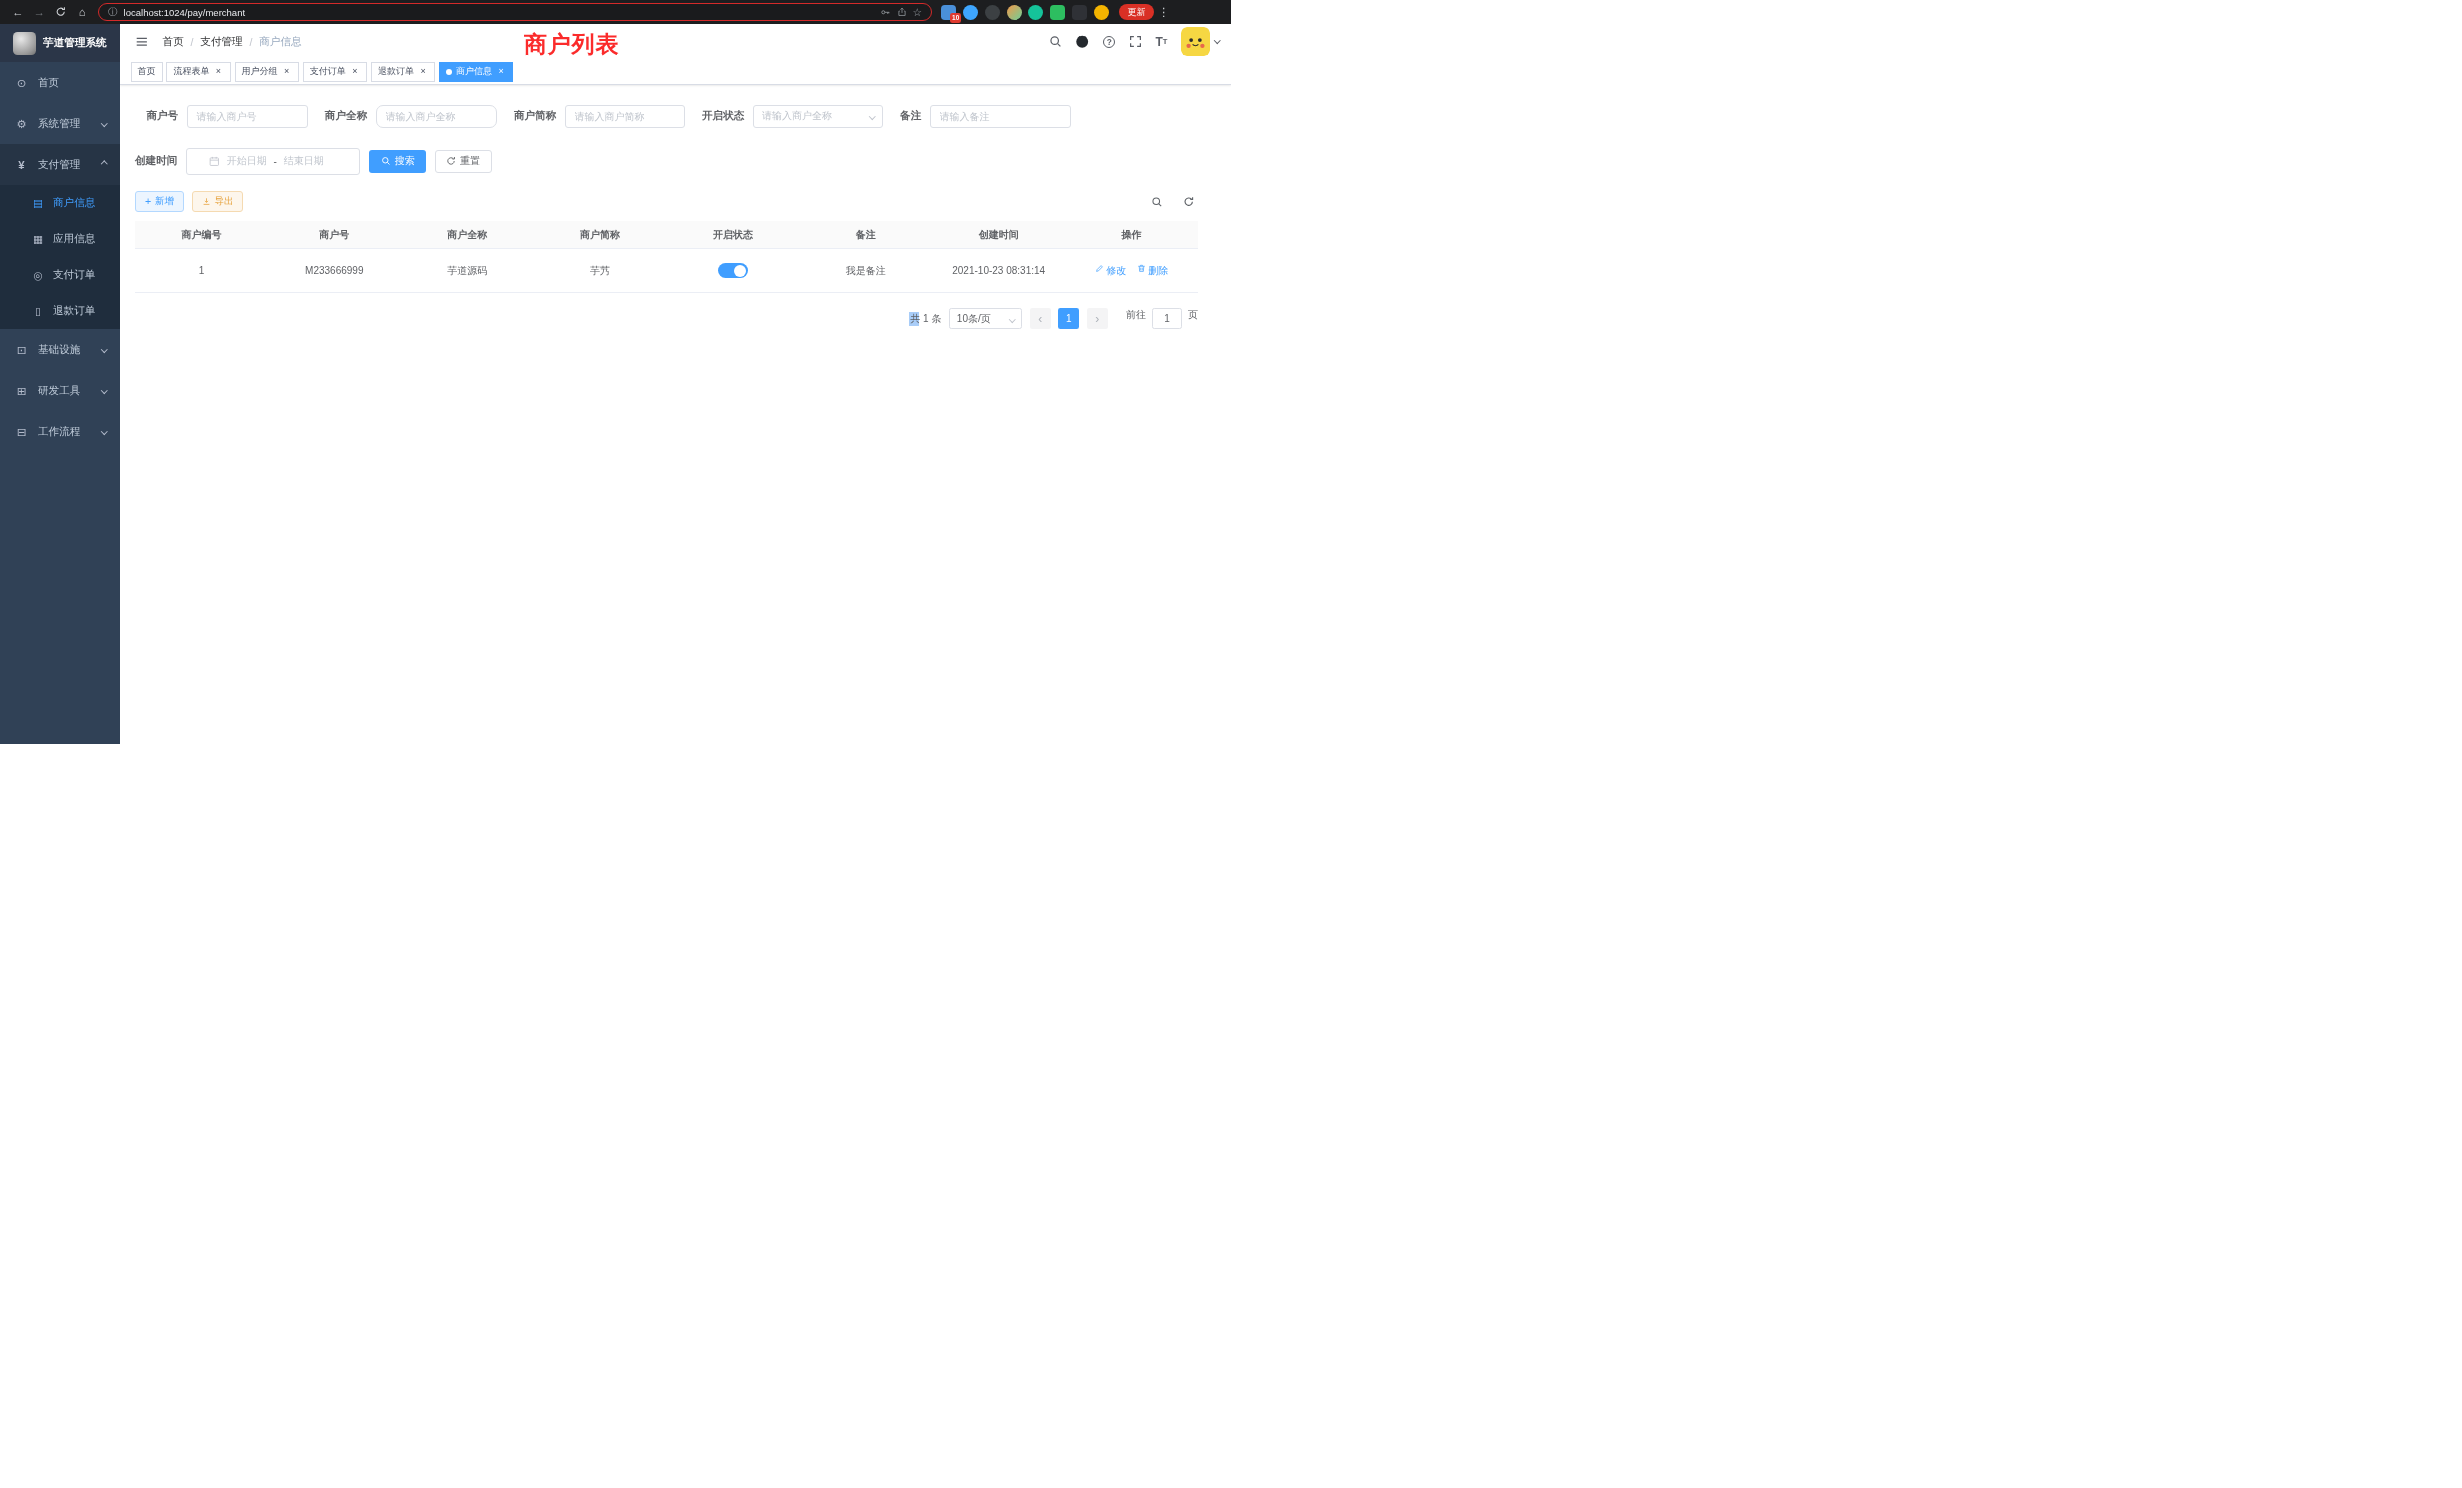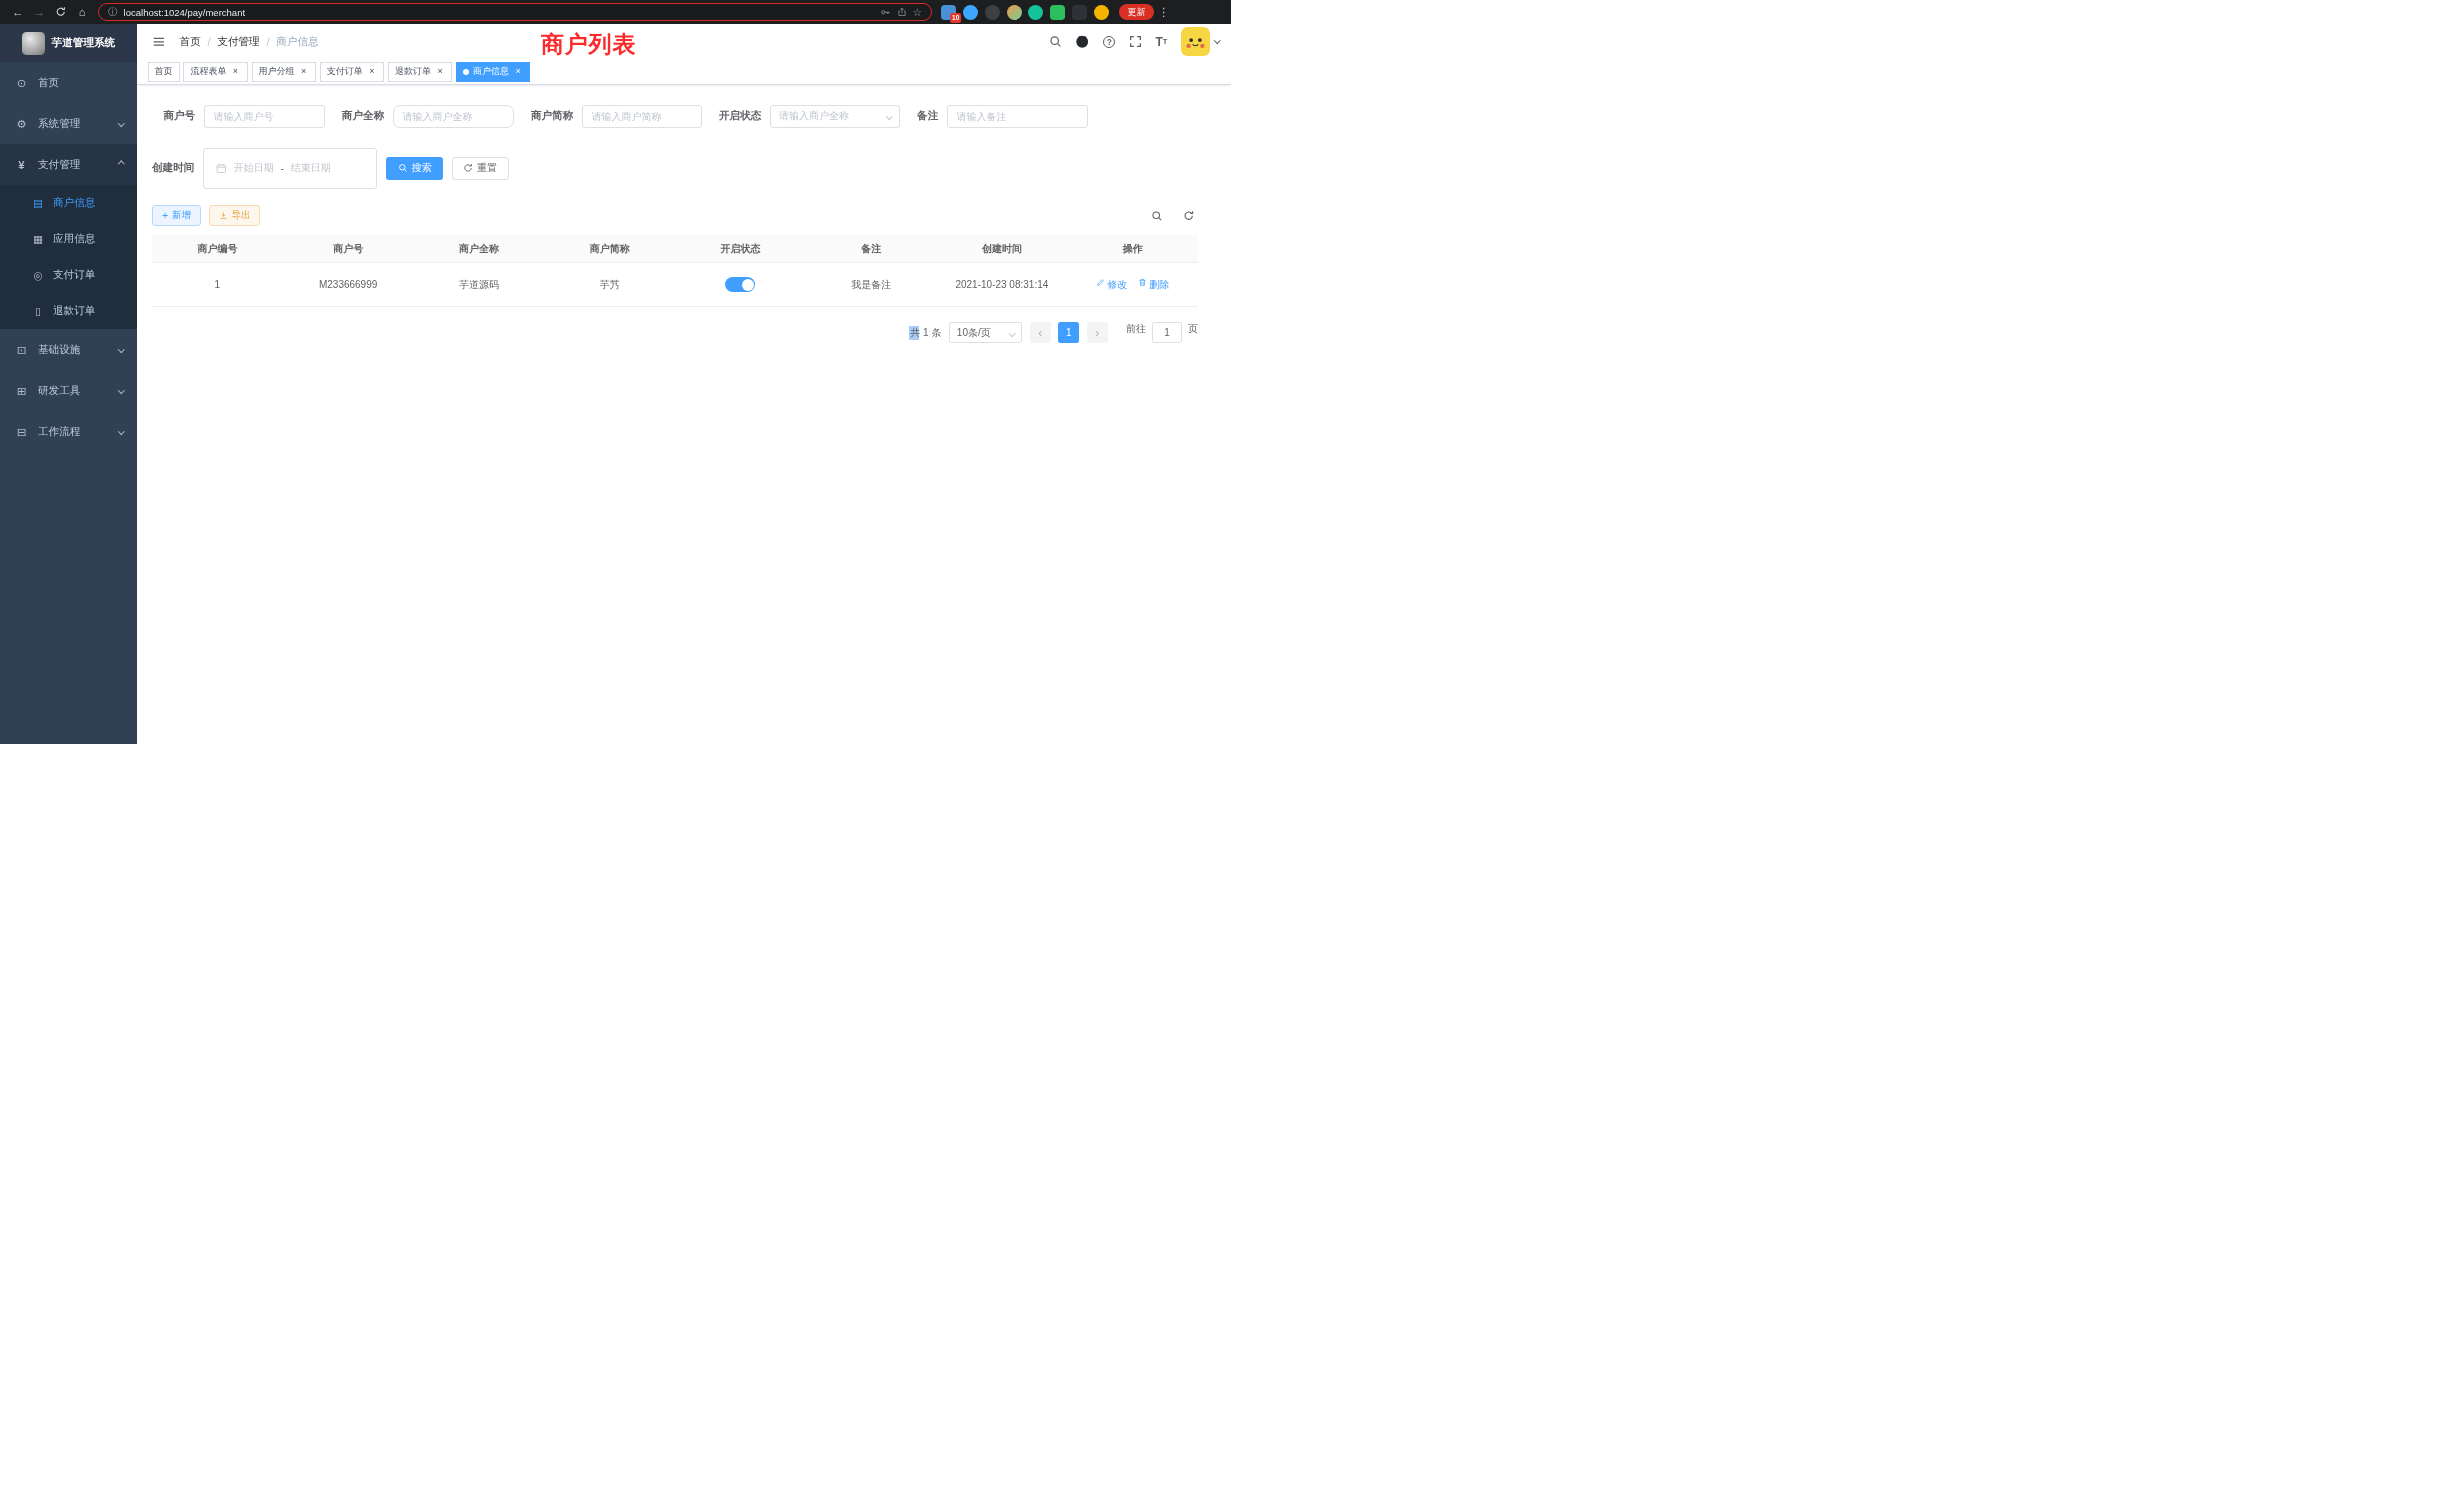--- a/index.html
+++ b/index.html
@@ -18,21 +18,21 @@
   .ext{width:15px;height:15px;border-radius:50%;position:relative;cursor:pointer;flex:0 0 auto}
   .ext.sq{border-radius:3.8px}
   .badge{position:absolute;right:-5.3px;bottom:-3px;background:#e03a2f;color:#fff;font-size:6.4px;line-height:1;padding:1.5px 2.3px;border-radius:2.3px;font-weight:700}
   .update-pill{margin-left:9px;background:#d93025;color:#fff;font-size:9px;height:16.7px;display:flex;align-items:center;padding:0 8.3px;border-radius:9px;cursor:pointer;white-space:nowrap}
   .kebab{color:#cfd2d6;font-size:11.4px;width:16.7px;text-align:center;cursor:pointer}
 
   
   .app{position:absolute;top:24px;left:0;right:0;bottom:0;display:flex}
 
   
-  .sidebar{width:137px;background:#304156;color:#bfcbd9;flex:0 0 auto;overflow:hidden}
+  .sidebar{width:120px;background:#304156;color:#bfcbd9;flex:0 0 auto;overflow:hidden}
   .logo{height:38px;background:#2b3648;display:flex;align-items:center;justify-content:center;gap:6.8px;cursor:pointer}
   .logo-img{width:23px;height:23px;border-radius:4.5px;background:radial-gradient(circle at 35% 30%,#e8e8e8,#9a9a9a 70%,#6f6f6f)}
   .logo-title{color:#fff;font-size:10.6px;font-weight:700;white-space:nowrap}
   .menu-item{height:41px;display:flex;align-items:center;padding:0 13.6px 0 15px;gap:10px;font-size:10.6px;cursor:pointer;white-space:nowrap}
   .menu-item .mi-ico{width:13px;text-align:center;color:#b4bccc;font-size:11.4px;flex:0 0 auto}
   .menu-item .grow{flex:1}
   .menu-item.open{background:#263445}
   .submenu{background:#1f2d3d}
   .sub-item{height:36px;display:flex;align-items:center;padding-left:32px;gap:9px;font-size:10.6px;cursor:pointer;white-space:nowrap}
   .sub-item .mi-ico{width:12px;text-align:center;color:#b4bccc;font-size:10.6px}
@@ -71,21 +71,21 @@
   .filter-row{display:flex;align-items:center}
   .filter-row.r1{margin-top:9px;padding-left:11.4px}
   .filter-row.r2{margin-top:20px}
   .fi{display:flex;align-items:center;margin-right:16.7px}
   .fl{font-size:10.6px;font-weight:700;color:#606266;margin-right:9px;white-space:nowrap}
   .inp{height:23px;border:0.8px solid #dcdfe6;border-radius:3px;font-size:10px;color:#606266;padding:0 8.3px;font-family:inherit;outline:none}
   .inp::placeholder{color:#bfc4cc}
   .sel{height:23px;border:0.8px solid #dcdfe6;border-radius:3px;display:flex;align-items:center;justify-content:space-between;padding:0 7.6px;cursor:pointer}
   .sel .ph{font-size:10px;color:#bfc4cc}
   .sel .chev{border-color:#c0c4cc}
-  .range{height:41px;border:0.8px solid #dcdfe6;border-radius:3px;display:flex;align-items:center;gap:6.8px;padding:0 12px;width:174px;cursor:pointer;color:#c0c4cc}
+  .range{height:27px;border:0.8px solid #dcdfe6;border-radius:3px;display:flex;align-items:center;gap:6.8px;padding:0 22px;width:174px;cursor:pointer;color:#c0c4cc}
   .range .ph{font-size:10px;color:#bfc4cc}
   .range .sep{color:#606266;font-size:10px}
   .btn{height:23px;border-radius:3px;display:inline-flex;align-items:center;gap:3.8px;font-size:10px;padding:0 10.6px;cursor:pointer;border:0.8px solid transparent;white-space:nowrap}
   .btn.primary{background:#409EFF;color:#fff}
   .btn.plain{background:#fff;border-color:#dcdfe6;color:#606266}
   .btn.mini{height:21px;font-size:9.5px;padding:0 9px}
   .btn.blue-plain{background:#ecf5ff;border-color:#b3d8ff;color:#409EFF}
   .btn.warn-plain{background:#fdf6ec;border-color:#f5dab1;color:#e6a23c}
   .toolbar{margin-top:16.7px;display:flex;align-items:center;gap:7.6px}
   .tool-right{margin-left:auto;display:flex;align-items:center;gap:13.6px;color:#5f6368}

